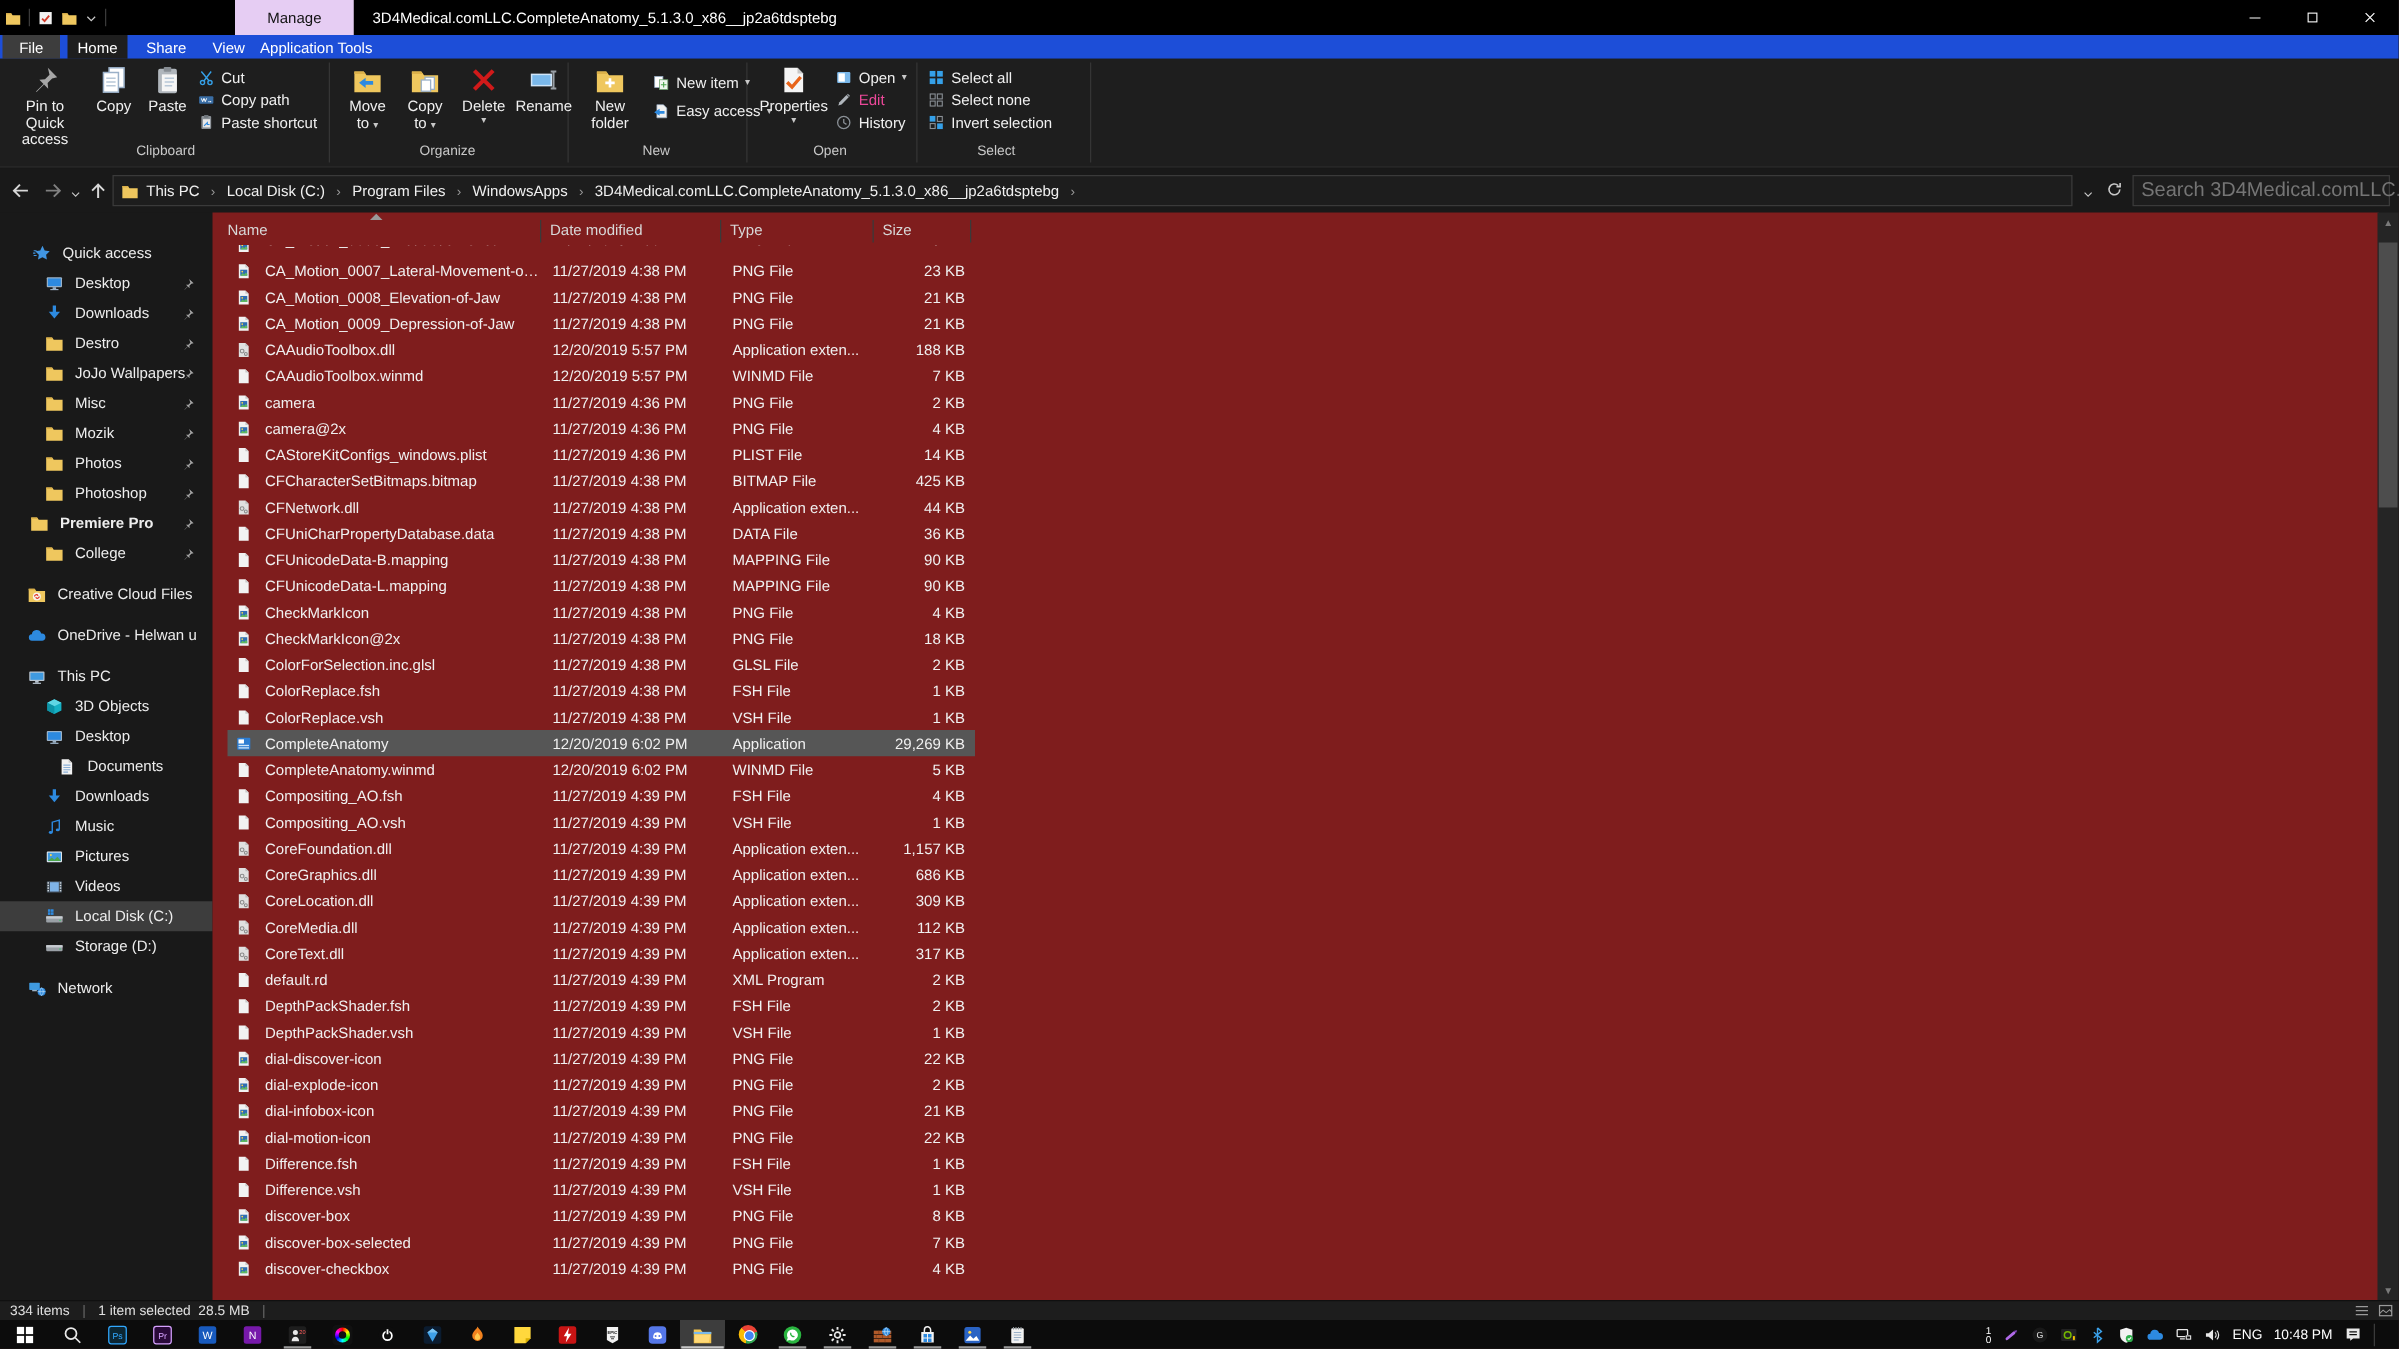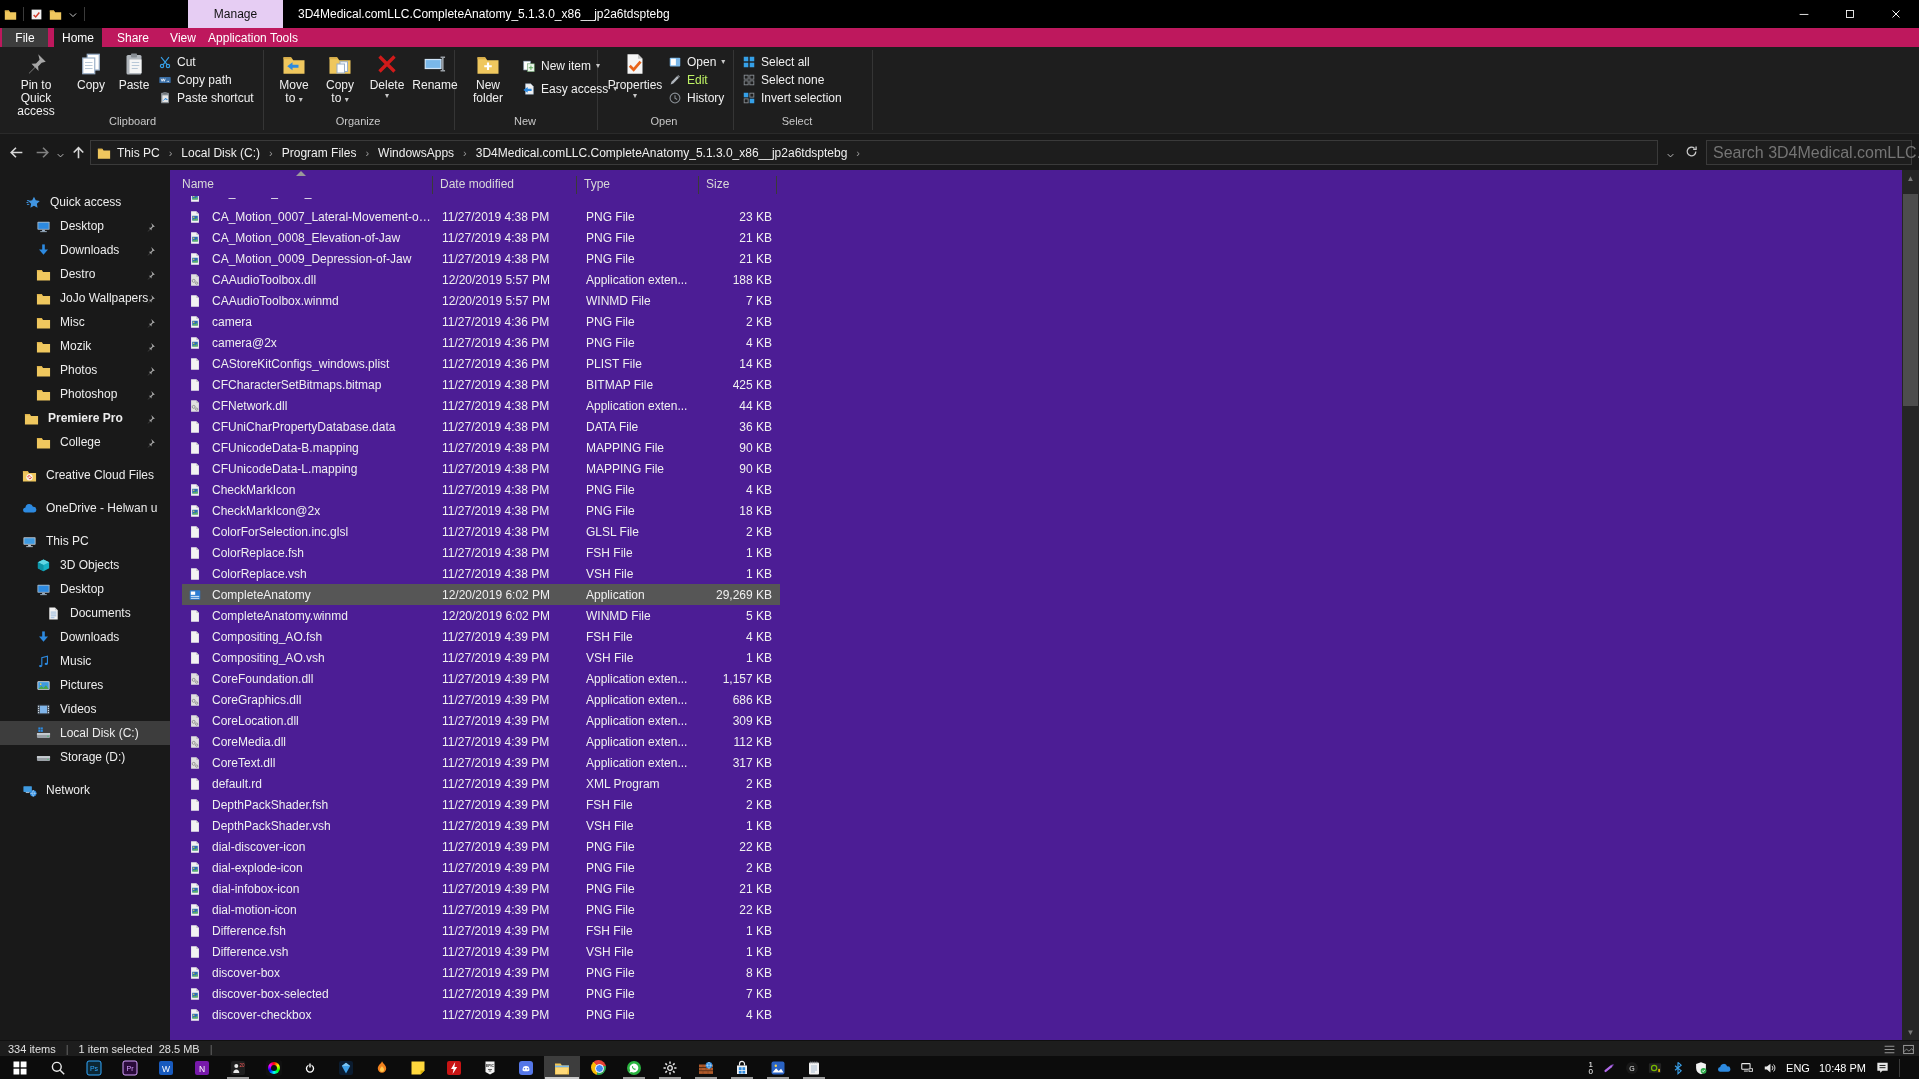--- a/index.html
+++ b/index.html
@@ -9,21 +9,21 @@
 svg{display:inline-block;vertical-align:middle}
 
 .titlebar{position:absolute;left:0;top:0;width:1919px;height:28px;background:#000}
 .qat{position:absolute;left:4px;top:0;height:28px;display:flex;align-items:center;gap:6px}
 .qat .sep{width:1px;height:14px;background:#3a3a3a}
 .manage-tab{position:absolute;left:188px;top:0;width:95px;height:28px;background:#e6cdf3;color:#111;display:flex;align-items:center;justify-content:center}
 .win-title{position:absolute;left:298px;top:0;height:28px;line-height:28px;color:#fff;white-space:nowrap}
 .winctl{position:absolute;right:0;top:0;height:28px;display:flex}
 .winctl .wbtn{width:46px;height:28px;display:flex;align-items:center;justify-content:center}
 
-.tabsrow{position:absolute;left:0;top:28px;width:1919px;height:19px;background:#be185d}
+.tabsrow{position:absolute;left:0;top:28px;width:1919px;height:19px;background:#1d4ed8}
 .rtab{position:absolute;top:0;height:19px;display:flex;align-items:center;justify-content:center;color:#fff}
 
 .ribbon{position:absolute;left:0;top:47px;width:1919px;height:87px;background:#1e1e1e;border-bottom:1px solid #2a2a2a}
 .rsep{position:absolute;top:3px;width:1px;height:80px;background:#353535}
 .grplabel{position:absolute;top:68px;height:16px;font-size:11px;color:#c8c8c8;text-align:center}
 .rb{cursor:default}
 .rb.big{position:absolute;top:3px;height:64px;display:flex;flex-direction:column;align-items:center;text-align:center;line-height:13px}
 .rb.big .bic{margin:2px 0 3px 0}
 .rb.small{position:absolute;height:17px;display:flex;align-items:center;gap:5px;white-space:nowrap}
 .caret{font-size:8px;color:#c8c8c8;line-height:8px}
@@ -35,21 +35,21 @@
 .crumbsep{color:#9a9a9a;padding:0 7px;font-size:11px}
 .searchbox{position:absolute;left:1706px;top:5px;width:206px;height:25px;background:#1d1d1d;border:1px solid #3a3a3a;display:flex;align-items:center;padding:0 6px}
 .searchbox input{flex:1;background:transparent;border:none;outline:none;color:#c0c0c0;font-family:inherit;font-size:16px}
 
 .sidebar{position:absolute;left:0;top:170px;width:170px;height:870px;background:#191919;padding-top:20px}
 .sbitem{position:relative;height:24px;display:flex;align-items:center;color:#ededed;cursor:default}
 .sbitem.sel{background:#3d3d3d}
 .sbitem .sbic{margin-right:9px}
 .sbitem .pin{position:absolute;right:14px;top:6px}
 
-.filearea{position:absolute;left:170px;top:170px;width:1733px;height:870px;background:#4c1d95}
+.filearea{position:absolute;left:170px;top:170px;width:1733px;height:870px;background:#7f1d1d}
 .flhead{position:absolute;left:0;top:4px;width:1733px;height:22px;color:#d8d8d8}
 .flhead .hcell{position:absolute;top:3px;white-space:nowrap}
 .flhead .hsep{position:absolute;top:2px;width:1px;height:18px;background:#3a3a3a}
 .sortcaret{position:absolute;top:-3px;width:0;height:0;border-left:5px solid transparent;border-right:5px solid transparent;border-bottom:5px solid #9a9a9a}
 .rows{position:absolute;left:0;top:26px;width:1733px}
 .frow{position:relative;margin-left:12px;width:598px;height:21px;display:flex;align-items:center;white-space:nowrap}
 .frow.sel{background:#565656}
 .frow .fic{position:absolute;left:6px;top:3px}
 .frow .fname{position:absolute;left:30px;width:222px;overflow:hidden;text-overflow:ellipsis}
 .frow .fdate{position:absolute;left:260px;width:140px}
@@ -267,21 +267,21 @@
       <span class="caret">▾</span>
     </div>
     <div class="rb small" style="left:668px;top:6px">
       <span><svg viewBox="0 0 16 16" width="14" height="14">
             <rect x="2" y="3" width="12" height="10" rx="1" fill="#7ab8ea"></rect>
             <rect x="3.2" y="4.2" width="5.8" height="7.6" fill="#fff"></rect>
           </svg></span>
         <span>Open</span>
         <span class="caret">▾</span>
     </div>
-    <div class="rb small" style="left:668px;top:24px;color:#bef264">
+    <div class="rb small" style="left:668px;top:24px;color:#ec4899">
       <span><svg viewBox="0 0 16 16" width="14" height="14">
             <path d="M3 13l1-3 6.5-6.5 2 2L6 12z" fill="#b0b6bc"></path>
             <path d="M10.8 3.2l2 2 1-1-2-2z" fill="#8a9096"></path>
           </svg></span>
         <span>Edit</span>
     </div>
     <div class="rb small" style="left:668px;top:42px">
       <span><svg viewBox="0 0 16 16" width="14" height="14">
             <circle cx="8" cy="8" r="5.6" fill="none" stroke="#8a9096" stroke-width="1.2"></circle>
             <path d="M8 4.8v3.4l2.5 1.5" stroke="#8a9096" stroke-width="1.2" fill="none"></path>

